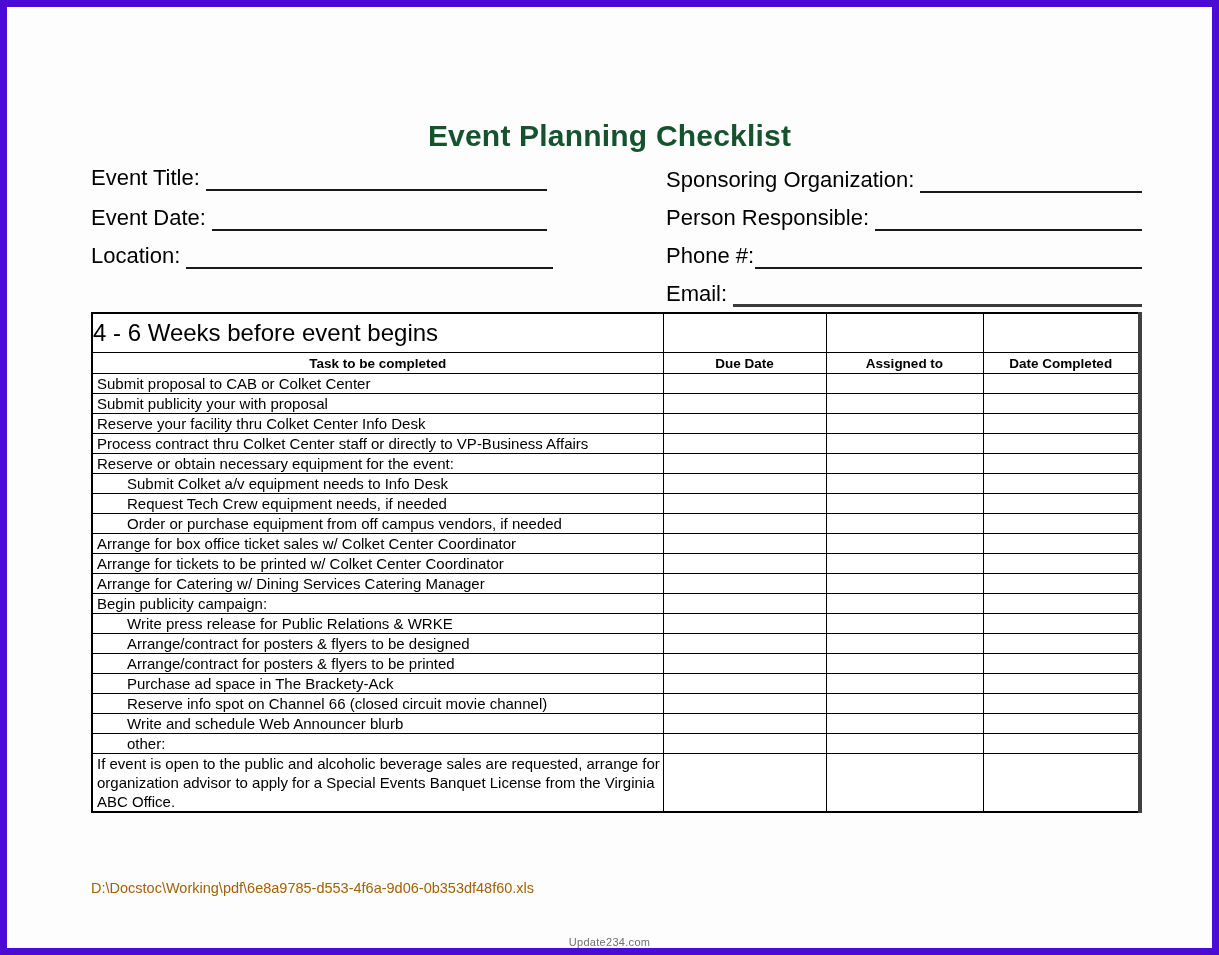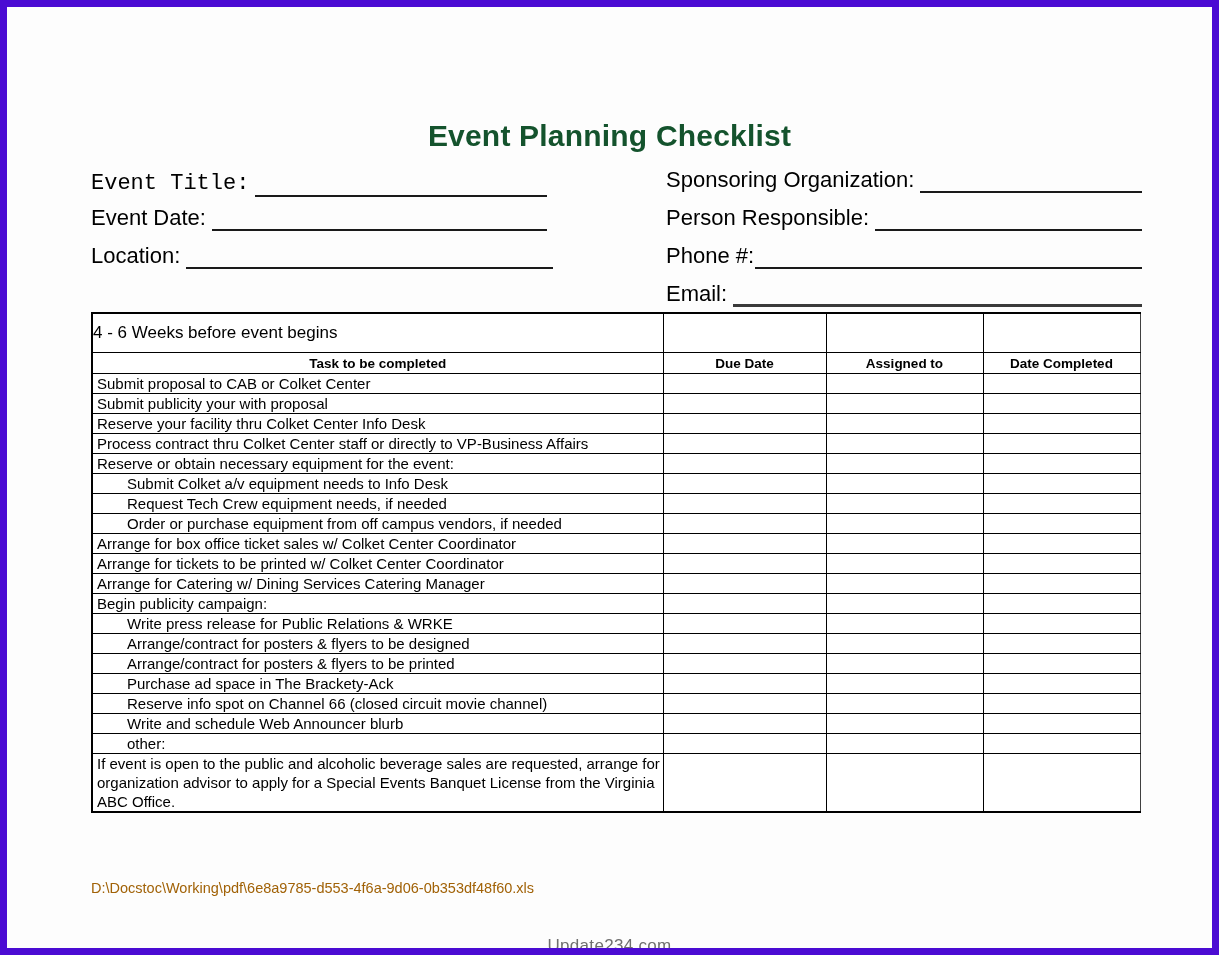--- a/index.html
+++ b/index.html
@@ -67,21 +67,21 @@
   }
   .field .rule {
     flex: 1 1 auto;
     border-bottom: 2px solid #1a1a1a;
     height: 22px;
     margin-left: 6px;
   }
   .field.tight .rule { margin-left: 1px; }
 
   
-  #f-title    { left: 84px;  top: 6px;  width: 456px; font-family: Liberation Mono, monospace; }
+  #f-title    { left: 84px;  top: 0;  width: 456px; }
   #f-date     { left: 84px;  top: 40px; width: 456px; }
   #f-location { left: 84px;  top: 78px; width: 462px; }
 
   
   #f-sponsor  { left: 659px; top: 2px;  width: 476px; }
   #f-person   { left: 659px; top: 40px; width: 476px; }
   #f-phone    { left: 659px; top: 78px; width: 476px; }
   #f-email    { left: 659px; top: 116px; width: 476px; }
   #f-email .rule { border-bottom: 3px solid #3a3a3a; height: 20px; }
 
@@ -95,33 +95,33 @@
     table-layout: fixed;
     background: #fff;
   }
   .checklist td, .checklist th {
     border: 1px solid #000;
     padding: 0;
     font-weight: normal;
     vertical-align: middle;
   }
   .checklist .outer-l { border-left: 2px solid #000; }
-  .checklist .outer-r { border-right: 1px solid #404040; }
+  .checklist .outer-r { border-right: 4px solid #404040; }
 
   col.c-task { width: 571px; }
   col.c-due  { width: 163px; }
   col.c-assg { width: 157px; }
   col.c-done { width: 157px; }
 
   .section-row td {
     height: 38px;
     border-top: 2px solid #000;
   }
   .section-title {
-    font-size: 17px;
+    font-size: 24px;
     font-weight: bold;
     padding: 0 0 2px 4px;
     vertical-align: bottom;
     color: #000;
   }
 
   .head-row td {
     height: 20px;
     font-size: 13.5px;
     font-weight: bold;
@@ -156,21 +156,21 @@
     font-size: 14.5px;
     color: #a16207;
     white-space: nowrap;
   }
   .watermark {
     position: absolute;
     left: 0;
     top: 929px;
     width: 1205px;
     text-align: center;
-    font-size: 17px;
+    font-size: 11px;
     color: #6f6f6f;
     letter-spacing: 0.3px;
   }
 </style>
 </head>
 <body>
 
 <div class="page">
   <div class="sheet">
 

